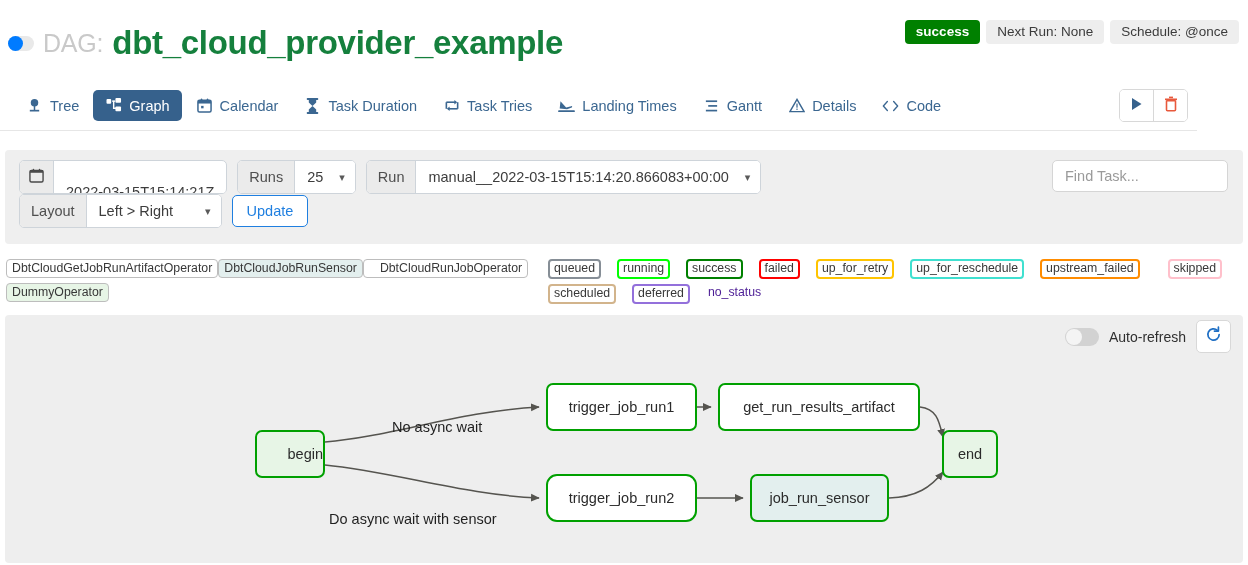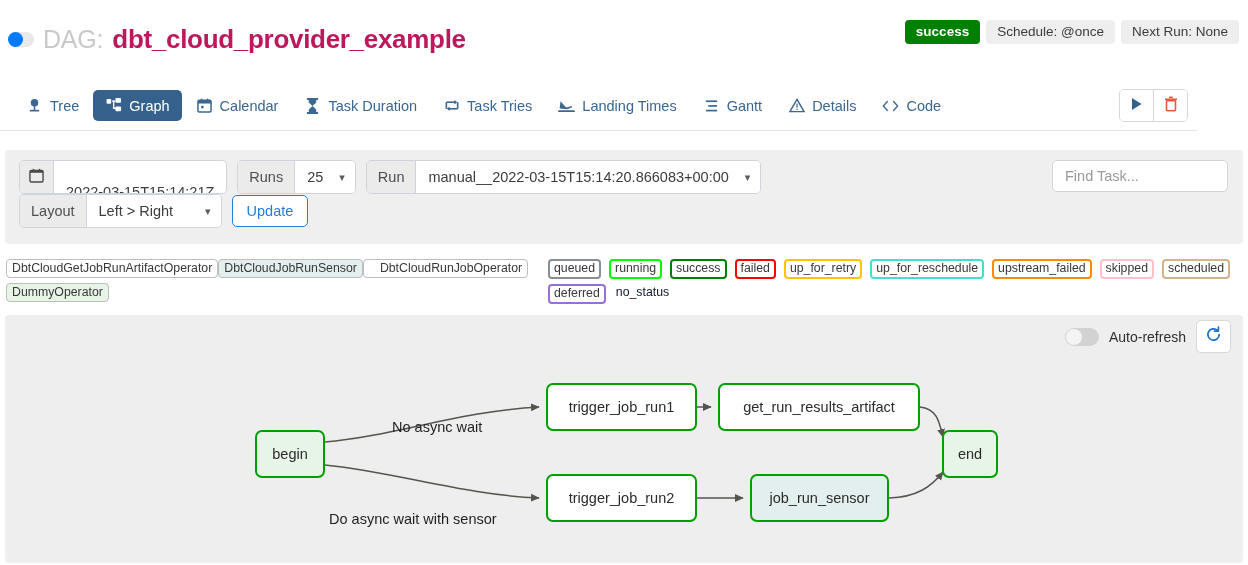--- a/index.html
+++ b/index.html
@@ -45,22 +45,22 @@
     border-radius: 50%;
     background: #007bff;
   }
   .dag-label {
     font-size: 25px;
     color: #c9c9c9;
     font-weight: 400;
     letter-spacing: -0.2px;
   }
   .dag-name {
-    font-size: 26px;
-    color: #be185d;
+    font-size: 33px;
+    color: #15803d;
     font-weight: 700;
     letter-spacing: -0.3px;
   }
 
   .header-badges {
     position: absolute;
     right: 9px; top: 20px;
     display: flex;
     align-items: center;
     gap: 6px;
@@ -246,36 +246,36 @@
     padding: 1px 5px 2px;
     white-space: nowrap;
     line-height: 14px;
   }
   .legend-states {
     position: absolute;
     left: 548px; top: 3px;
     width: 700px;
     display: flex;
     flex-wrap: wrap;
-    gap: 5px 8px;
+    gap: 5px 16px;
     align-items: flex-start;
   }
   .state-chip {
     border: 2px solid #cccccc;
     border-radius: 4px;
     font-size: 12.3px;
     color: #383838;
     padding: 0px 4px 1px;
     white-space: nowrap;
     line-height: 15px;
     background: #fff;
   }
   .state-plain {
     font-size: 12.3px;
-    color: #0f172a;
+    color: #4c1d95;
     line-height: 17px;
     padding: 0 2px;
   }
 
   
   .graph-panel {
     position: absolute;
     left: 5px; top: 315px;
     width: 1238px; height: 248px;
     background: #eeeeee;
@@ -356,22 +356,22 @@
 <body>
 
 <div class="header">
   <div class="dag-title-wrap">
     <div class="pause-toggle"></div>
     <span class="dag-label">DAG:</span>
     <span class="dag-name">dbt_cloud_provider_example</span>
   </div>
   <div class="header-badges">
     <span class="badge state-success">success</span>
+    <span class="badge">Next Run: None</span>
     <span class="badge">Schedule: @once</span>
-    <span class="badge">Next Run: None</span>
   </div>
 </div>
 
 <div class="tabbar">
   <div class="tabs">
 
     <div class="tab">
       <span class="tab-icon">
         <svg width="15" height="15" viewBox="0 0 16 16">
             <circle cx="8" cy="5" r="4" fill="#3b6791"></circle>
@@ -556,21 +556,21 @@
   </div>
 
   <div class="legend-states">
     <span class="state-chip" style="border-color:#868e96;">queued</span>
     <span class="state-chip" style="border-color:#01ff01;">running</span>
     <span class="state-chip" style="border-color:#008000;">success</span>
     <span class="state-chip" style="border-color:#ff0000;">failed</span>
     <span class="state-chip" style="border-color:#ffc400;">up_for_retry</span>
     <span class="state-chip" style="border-color:#40e0d0;">up_for_reschedule</span>
     <span class="state-chip" style="border-color:#ff8c00;">upstream_failed</span>
-    <span class="state-chip" style="border-color:#ffc0cb;">skipped</span>
+    <span class="state-chip" style="border-color:#ffc0cb;margin-left:12px;">skipped</span>
     <span class="state-chip" style="border-color:#d2b48c;">scheduled</span>
     <span class="state-chip" style="border-color:#9370db;">deferred</span>
     <span class="state-plain">no_status</span>
   </div>
 </div>
 
 <div class="graph-panel">
 
   <div class="graph-tools">
     <div class="ar-toggle"></div>
@@ -595,30 +595,30 @@
       <g fill="none" stroke="#55544f" stroke-width="1.5">
         <path d="M320 127 C 385 122, 455 96, 534 92" marker-end="url(#arrow)"></path>
         <path d="M692 92 L 706 92" marker-end="url(#arrow)"></path>
         <path d="M915 92 C 932 94, 934 106, 938 122" marker-end="url(#arrow)"></path>
         <path d="M320 150 C 390 157, 460 180, 534 183" marker-end="url(#arrow)"></path>
         <path d="M692 183 L 738 183" marker-end="url(#arrow)"></path>
         <path d="M884 183 C 912 182, 926 172, 938 157" marker-end="url(#arrow)"></path>
       </g>
     </svg>
 
-    <div class="node tint-dummy" style="left:250px;top:115px;width:70px;height:48px;">
+    <div class="node tint-dummy" style="left:250px;top:115px;width:70px;height:48px;justify-content:flex-end;">
       <span>begin</span>
     </div>
     <div class="node" style="left:541px;top:68px;width:151px;height:48px;">
       <span>trigger_job_run1</span>
     </div>
     <div class="node" style="left:713px;top:68px;width:202px;height:48px;">
       <span>get_run_results_artifact</span>
     </div>
-    <div class="node" style="left:541px;top:159px;width:151px;height:48px;">
+    <div class="node" style="left:541px;top:159px;width:151px;height:48px;border-radius:11px;">
       <span>trigger_job_run2</span>
     </div>
     <div class="node tint-sensor" style="left:745px;top:159px;width:139px;height:48px;">
       <span>job_run_sensor</span>
     </div>
     <div class="node tint-dummy" style="left:937px;top:115px;width:56px;height:48px;">
       <span>end</span>
     </div>
 
     <div class="edge-label" style="left:387px;top:104px;">No async wait</div>

